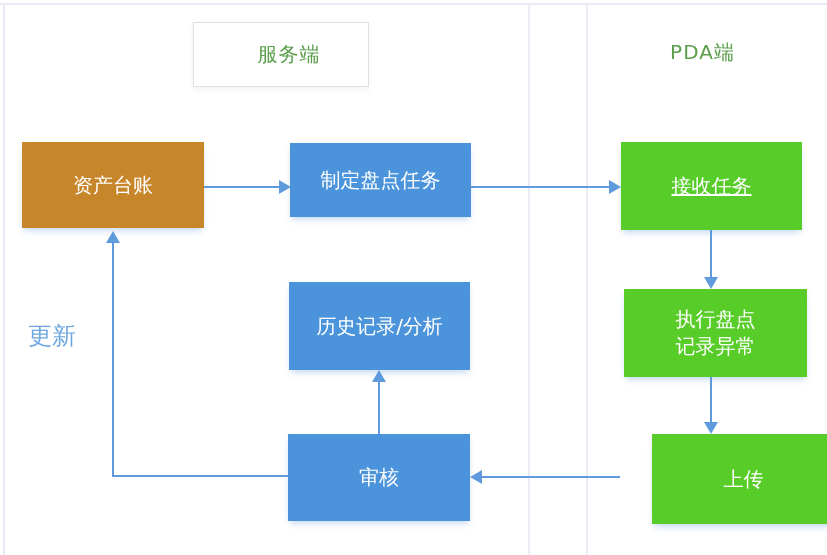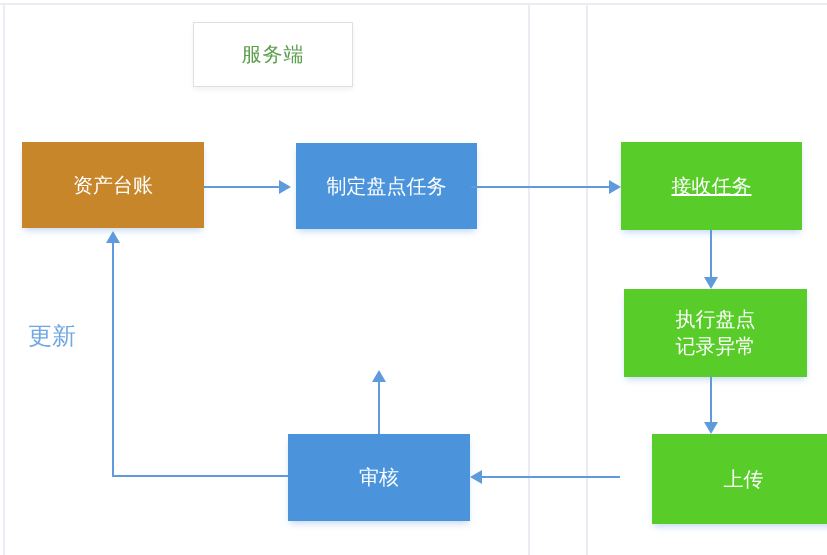--- a/index.html
+++ b/index.html
@@ -12,39 +12,40 @@
     position:relative; width:827px; height:555px; overflow:hidden;
     background:#fff;
     font-family:"DejaVu Sans","Liberation Sans",sans-serif;
   }
   .lane-line{position:absolute;background:var(--lane-border);}
   .lane-header-box{
     position:absolute; left:193px; top:22px; width:158px; height:63px;
     background:#fff; border:1px solid var(--header-border);
     display:flex; align-items:center; justify-content:center;
     box-shadow:0 3px 5px rgba(0,0,0,0.05);
+    padding-left:16px;
   }
   .lane-header-text{
     color:var(--lane-label); font-size:20px; letter-spacing:1px;
   }
   .lane-header-pda{
     position:absolute; left:645px; top:37px; width:115px; height:30px;
     display:flex; align-items:center; justify-content:center;
   }
   .node{
     position:absolute; display:flex; align-items:center; justify-content:center;
     color:#fff; font-size:20px; text-align:center; line-height:1.35;
     box-shadow:0 4px 7px -2px rgba(110,160,225,0.45);
   }
   .node-label{white-space:pre-line;}
   .node-orange{background:var(--orange);}
   .node-blue{background:var(--blue);}
   .node-green{background:var(--green);}
   .n-asset   {left:22px;  top:142px; width:182px; height:86px;}
-  .n-create  {left:296px; top:143px; width:181px; height:86px;}
+  .n-create  {left:290px; top:143px; width:181px; height:74px;}
   .n-receive {left:621px; top:142px; width:181px; height:88px;text-decoration:underline;}
   .n-history {left:289px; top:282px; width:181px; height:88px;}
   .n-execute {left:624px; top:289px; width:183px; height:88px;}
   .n-review  {left:288px; top:434px; width:182px; height:87px;}
   .n-upload  {left:652px; top:434px; width:183px; height:90px;}
   .edge{position:absolute; background:var(--arrow);}
   .head{position:absolute; width:0; height:0;}
   .head-right{border-top:7px solid transparent;border-bottom:7px solid transparent;border-left:12px solid var(--arrow);}
   .head-left {border-top:7px solid transparent;border-bottom:7px solid transparent;border-right:12px solid var(--arrow);}
   .head-up   {border-left:7px solid transparent;border-right:7px solid transparent;border-bottom:12px solid var(--arrow);}
@@ -60,29 +61,35 @@
 <div class="canvas">
 
   <div class="lane-line" style="left:0;top:3px;width:827px;height:2px;"></div>
   <div class="lane-line" style="left:3px;top:3px;width:2px;height:552px;"></div>
   <div class="lane-line" style="left:528px;top:3px;width:2px;height:552px;"></div>
   <div class="lane-line" style="left:586px;top:3px;width:2px;height:552px;"></div>
 
   <div class="lane-header-box">
     <span class="lane-header-text">服务端</span>
   </div>
+  <div class="lane-header-pda">
+    <span class="lane-header-text">PDA端</span>
+  </div>
 
   <div class="node node-orange n-asset">
     <span class="node-label">资产台账</span>
   </div>
   <div class="node node-blue n-create">
     <span class="node-label">制定盘点任务</span>
   </div>
   <div class="node node-green n-receive">
     <span class="node-label">接收任务</span>
+  </div>
+  <div class="node node-blue n-history">
+    <span class="node-label">历史记录/分析</span>
   </div>
   <div class="node node-green n-execute">
     <span class="node-label">执行盘点
 记录异常</span>
   </div>
   <div class="node node-blue n-review">
     <span class="node-label">审核</span>
   </div>
   <div class="node node-green n-upload">
     <span class="node-label">上传</span>

